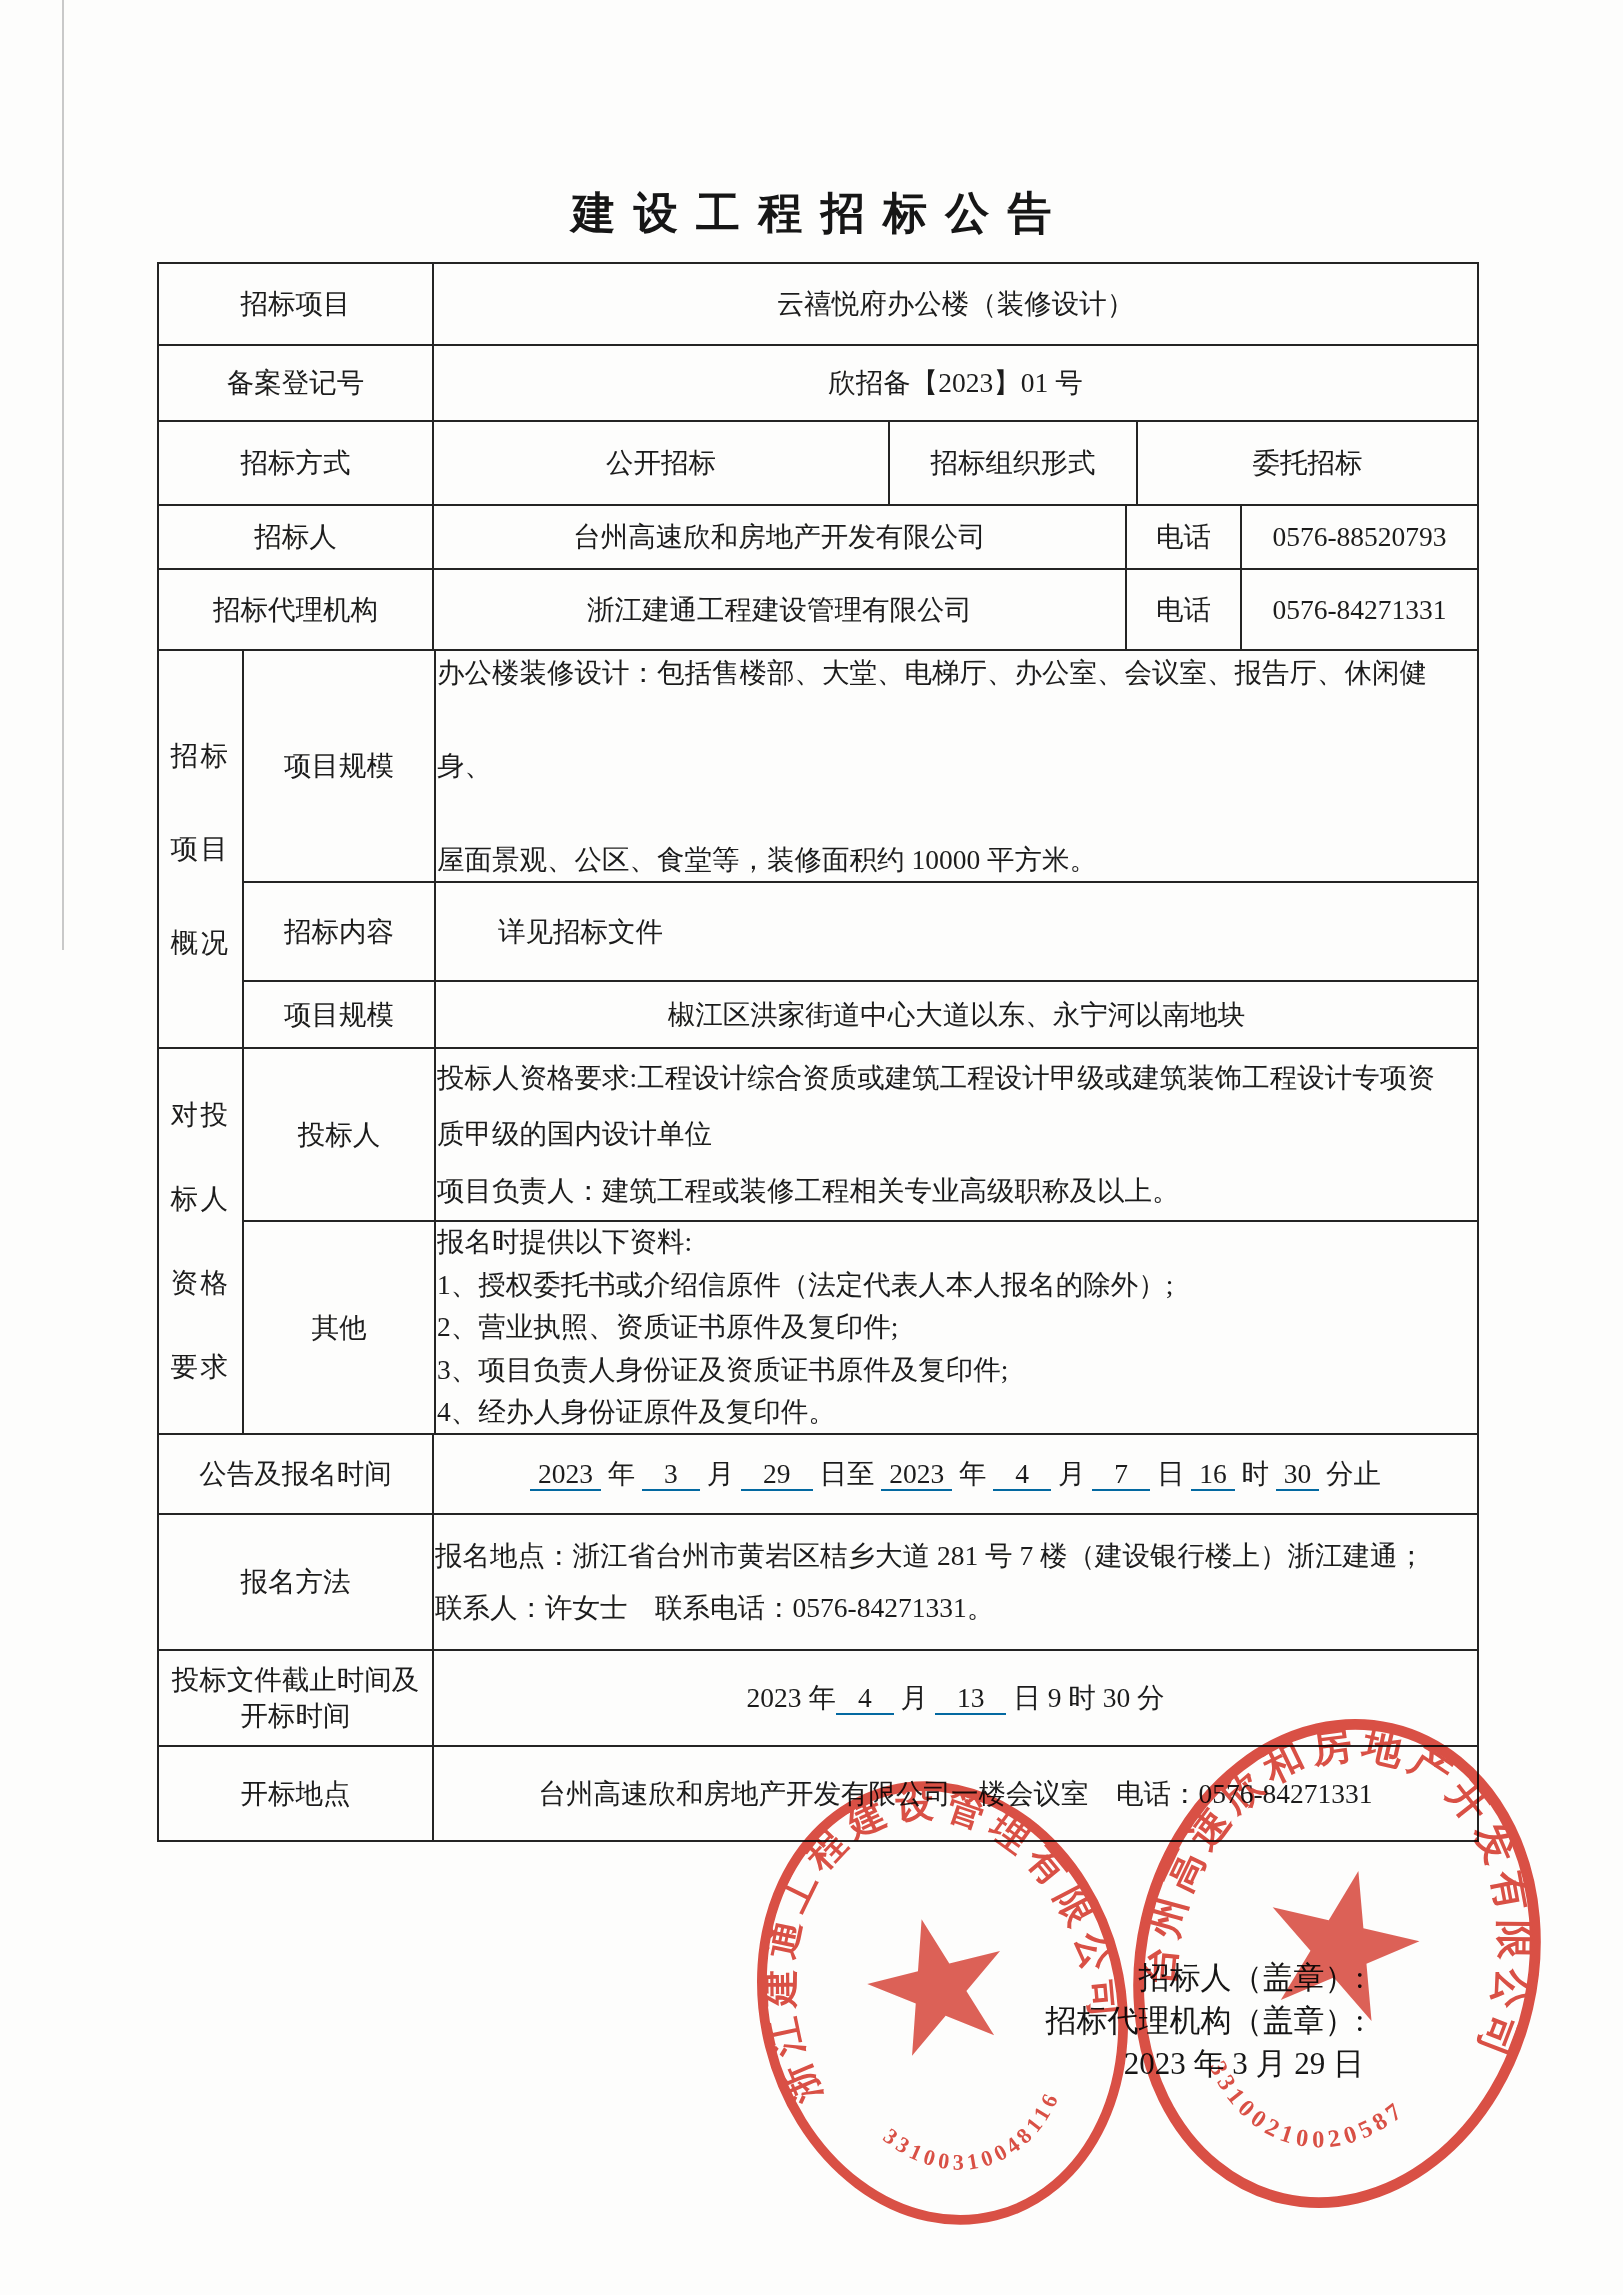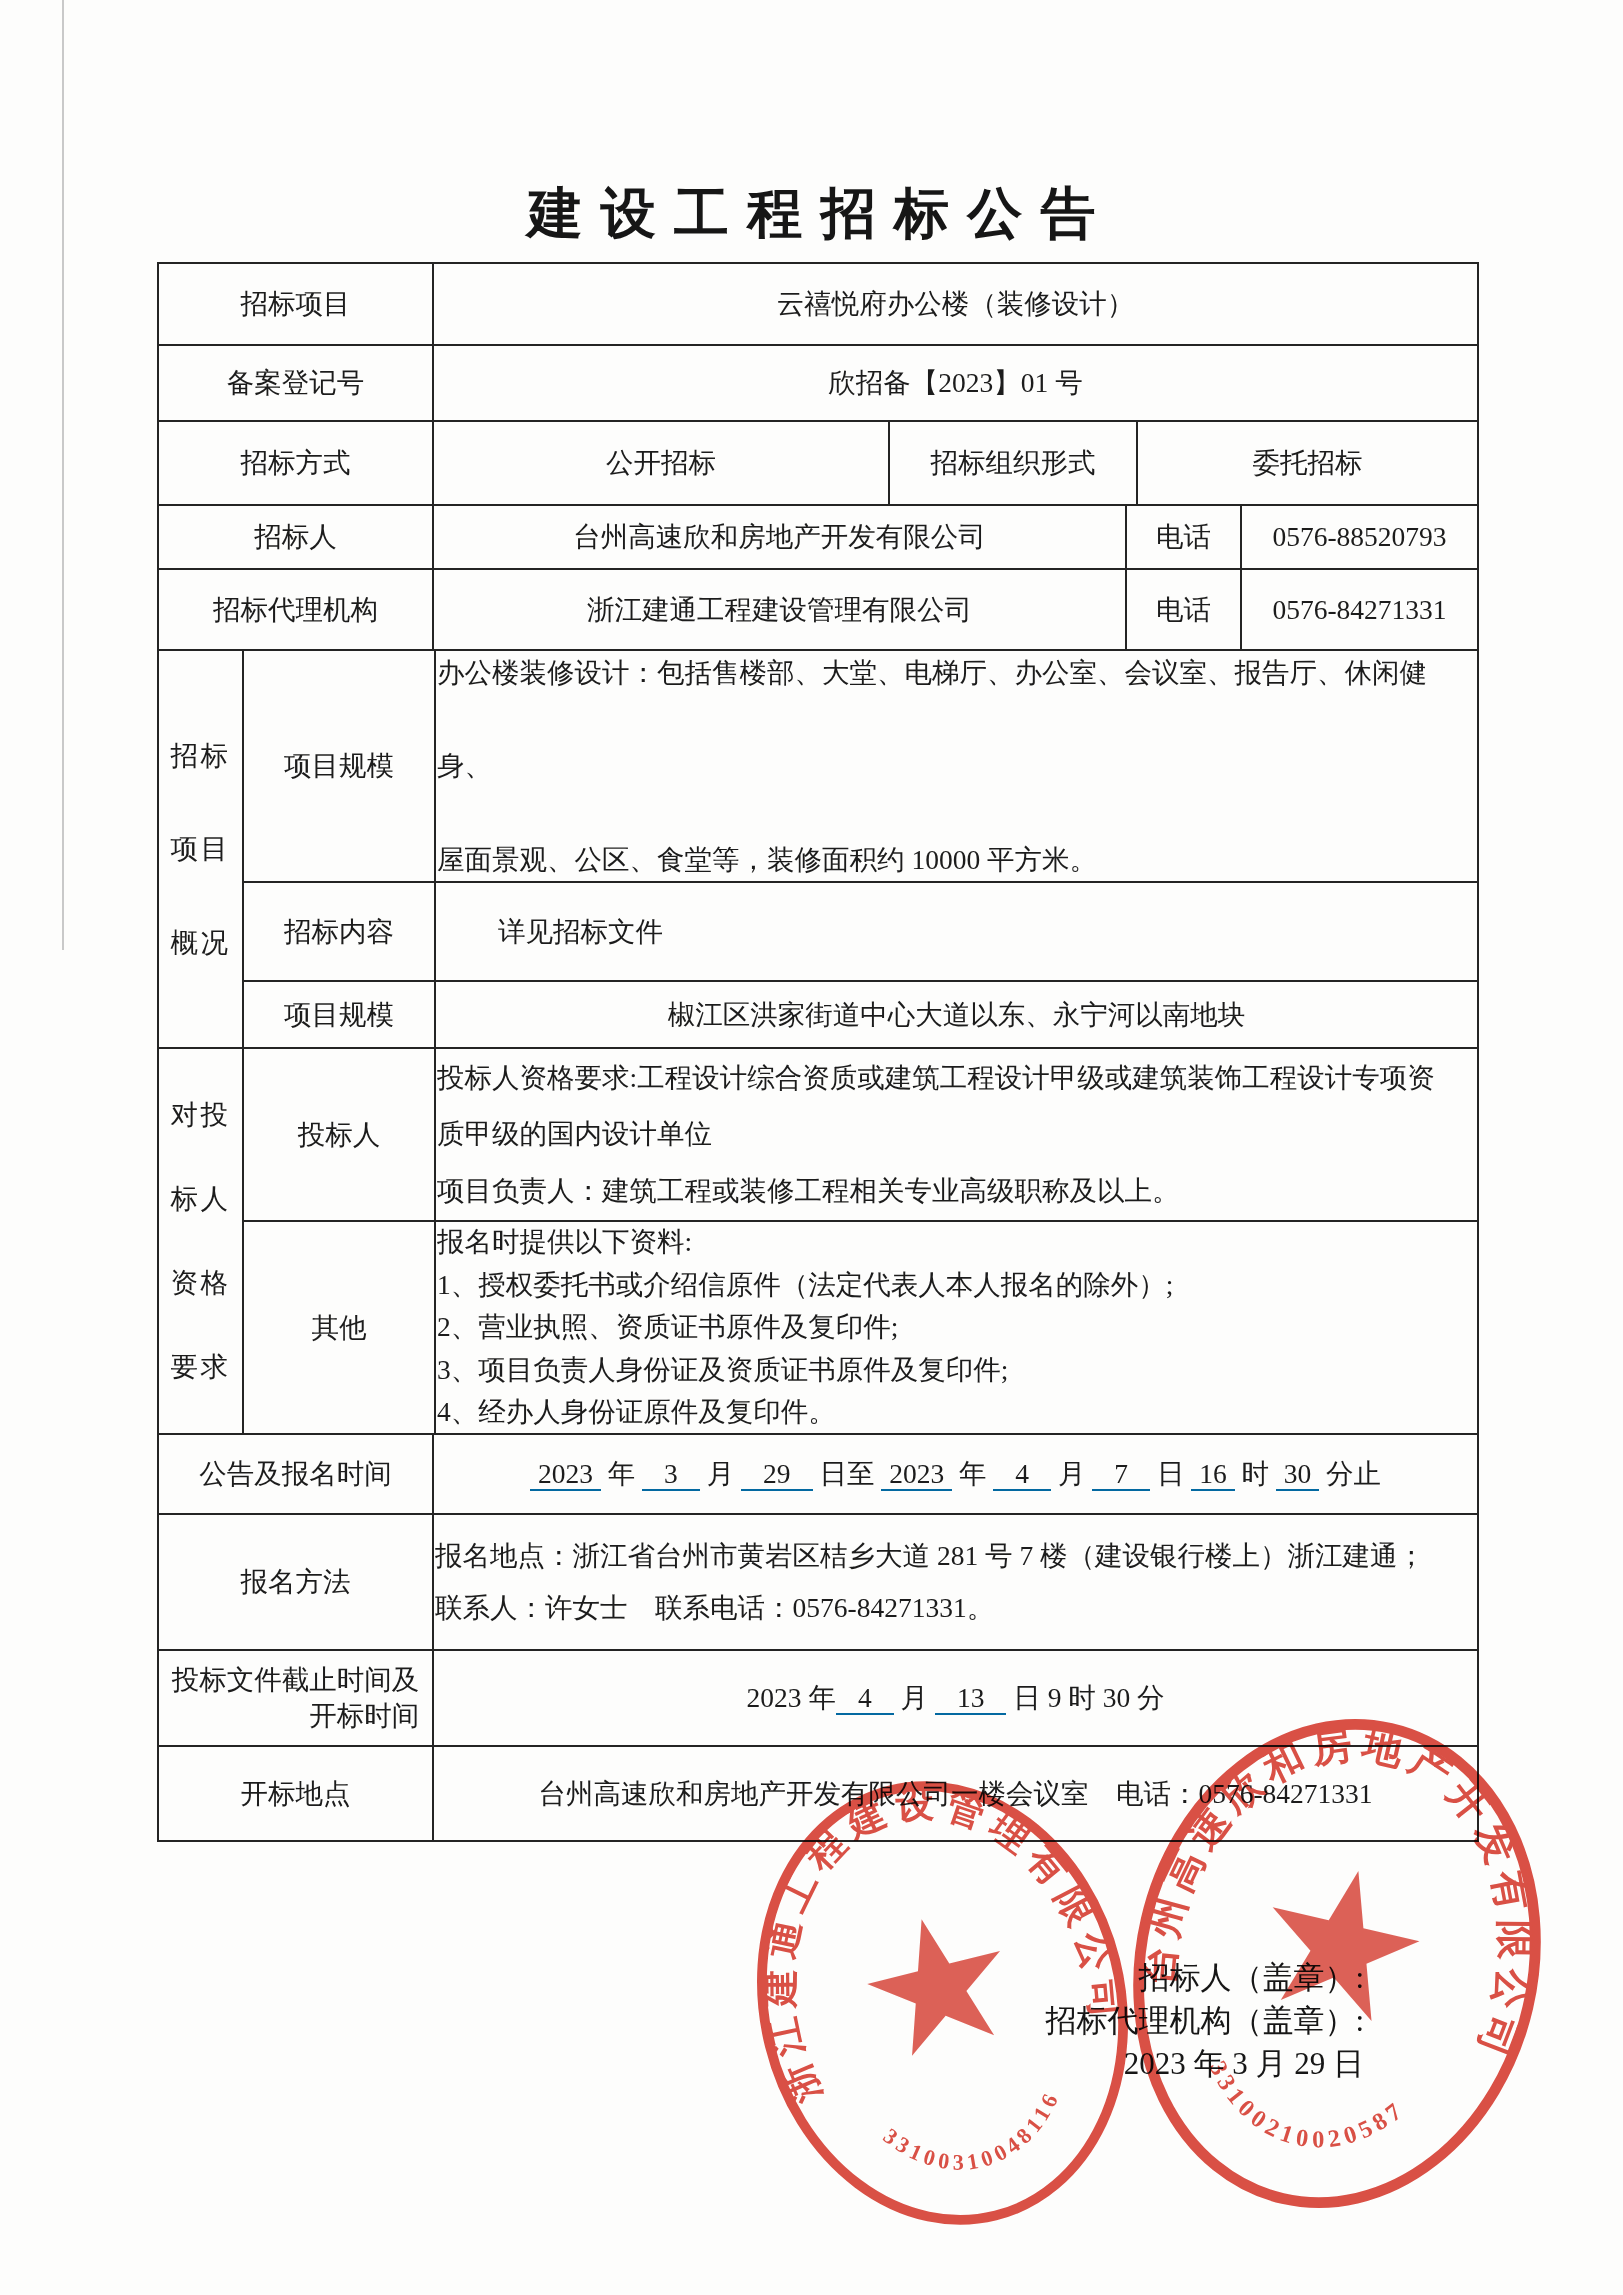--- a/index.html
+++ b/index.html
@@ -4,37 +4,37 @@
 <style>
   html,body{margin:0;padding:0;background:#777;}
   .page{
     position:relative;width:1623px;height:2295px;background:#fdfdfc;
     font-family:"Liberation Serif","DejaVu Serif",serif;color:#1c1c1c;
     overflow:hidden;margin:0 auto;
   }
   .scan-edge-line{position:absolute;left:62px;top:0;width:2px;height:950px;background:#c9c9c9;}
   .title{
     position:absolute;left:0;right:0;top:178px;height:72px;line-height:72px;
-    text-align:center;font-size:55px;font-weight:bold;letter-spacing:18.3px;text-indent:18.3px;
+    text-align:center;font-size:44px;font-weight:bold;letter-spacing:18.3px;text-indent:18.3px;
     color:#161616;
   }
   .btable{
     position:absolute;left:157px;top:262px;width:1322px;
     border:2.6px solid #242424;box-sizing:border-box;background:transparent;
   }
   .trow{display:flex;box-sizing:border-box;align-items:stretch;}
   .trow + .trow{border-top:2px solid #242424;}
   .cell{
     box-sizing:border-box;display:flex;align-items:center;justify-content:center;
     font-size:27.5px;line-height:1.3;text-align:center;white-space:pre-line;min-width:0;
   }
   .cell + .cell{border-left:2px solid #242424;}
   .vleft{justify-content:flex-start;text-align:left;}
   .flex1{flex:1 1 0;}
-  .w-label{width:273px;flex:none;text-align:right;}
+  .w-label{width:273px;flex:none;}
   .w-mid{width:456px;flex:none;}
   .w-org{width:248px;flex:none;}
   .w-company{width:693px;flex:none;}
   .w-tel{width:115px;flex:none;}
   .w-glabel{width:83px;flex:none;}
   .w-slabel{width:190px;flex:none;}
   .gcol{display:flex;flex-direction:column;border-left:2px solid #242424;flex:1 1 0;min-width:0;}
   .gsub{display:flex;box-sizing:border-box;align-items:stretch;}
   .gsub + .gsub{border-top:2px solid #242424;}
   .gsub .cell{border-left:none;}

